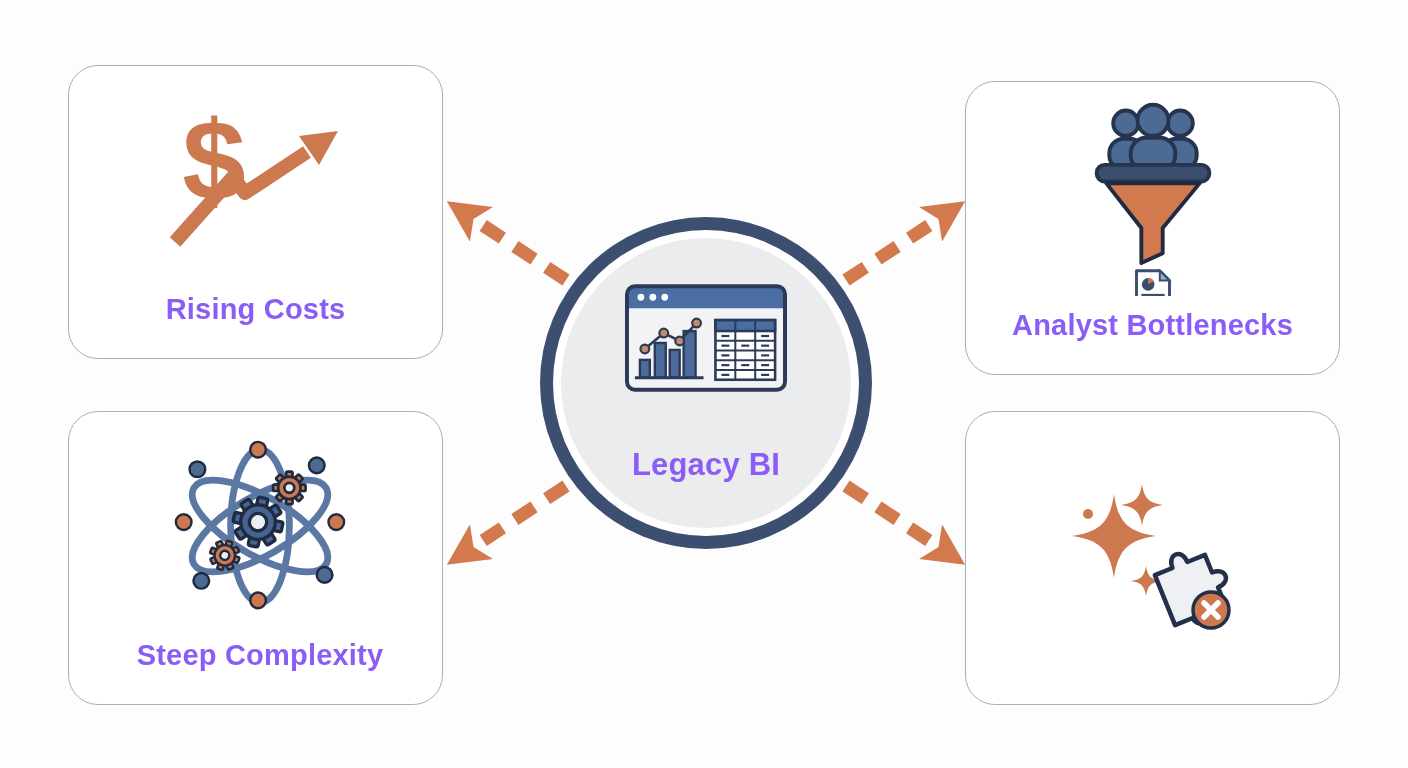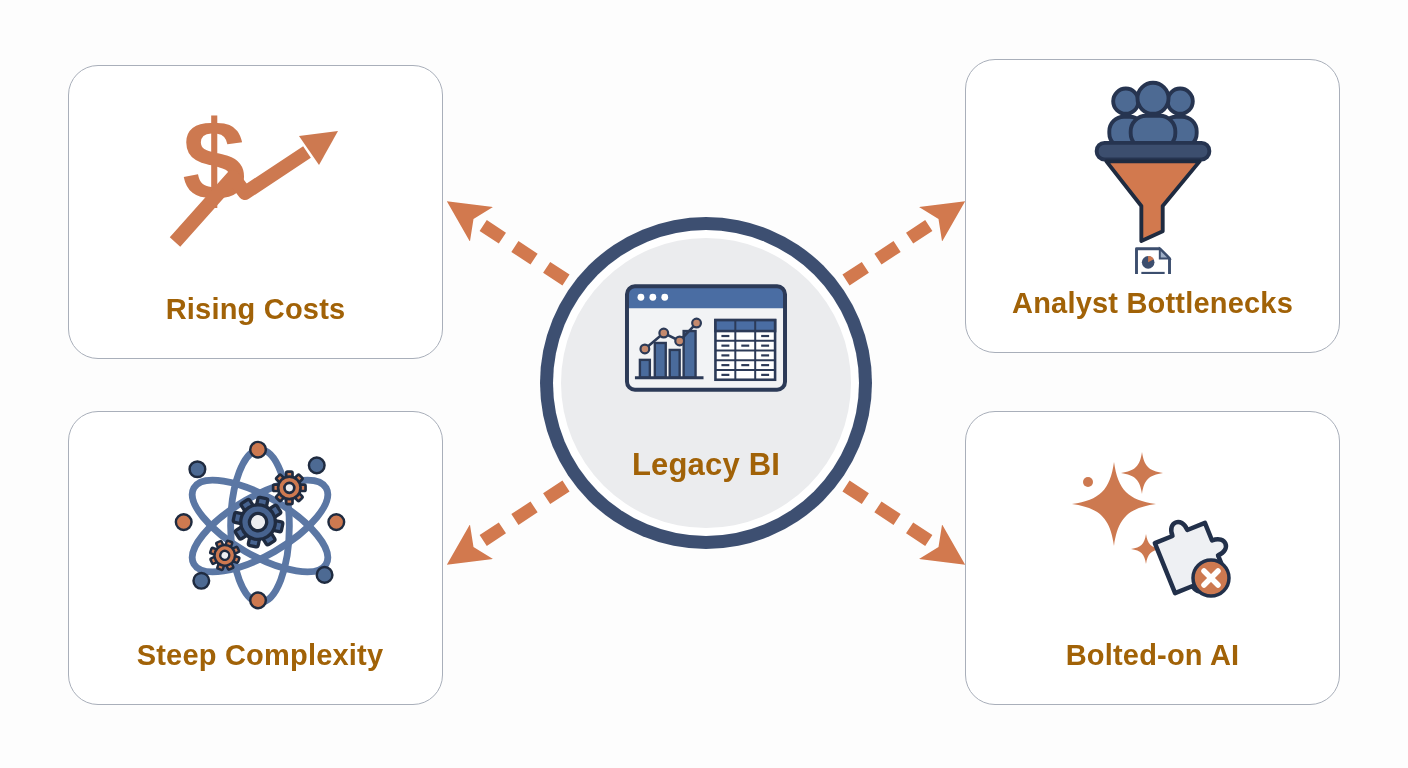--- a/index.html
+++ b/index.html
@@ -9,25 +9,25 @@
     font-family:"Liberation Sans", sans-serif;
   }
   .node {
     position:absolute; width:375px; height:294px;
     background:#ffffff; border:1.5px solid #a9afba; border-radius:30px;
     display:flex; flex-direction:column; align-items:center;
     box-sizing:border-box;
   }
   .node .icon-wrap { flex:1; display:flex; align-items:center; justify-content:center; width:100%; }
   .node .label, .center-label {
-    font-size:29px; font-weight:600; color:#a16207; letter-spacing:0.2px;
+    font-size:29px; font-weight:600; color:#8b5cf6; letter-spacing:0.2px;
     padding-bottom:32px; white-space:nowrap;
   }
   .node-tl { left:68px;  top:65px; }
-  .node-tr { left:965px; top:59px; }
+  .node-tr { left:965px; top:81px; }
   .node-bl { left:68px;  top:411px;padding-left:9px; }
   .node-br { left:965px; top:411px; }
 
   .arrow-layer { position:absolute; left:0; top:0; width:1408px; height:768px; pointer-events:none; }
 
   .center-circle {
     position:absolute; left:540px; top:217px; width:332px; height:332px;
     border-radius:50%; background:#3d4f71;
   }
   .center-circle .ring  { position:absolute; inset:13px; border-radius:50%; background:#ffffff; }
@@ -184,21 +184,20 @@
                    L 27,27 L 8,27 C 8,38 -8,38 -8,27 L -27,27 Z" fill="#eef0f3" stroke="#22304a" stroke-width="4.5" stroke-linejoin="round"></path>
         </g>
 
         <g>
           <circle cx="143" cy="132" r="18" fill="#cd7950" stroke="#22304a" stroke-width="3.5"></circle>
           <line x1="136" y1="125" x2="150" y2="139" stroke="#ffffff" stroke-width="5.5" stroke-linecap="round"></line>
           <line x1="150" y1="125" x2="136" y2="139" stroke="#ffffff" stroke-width="5.5" stroke-linecap="round"></line>
         </g>
       </svg>
     </div>
-    <div class="label">Bolted-on AI</div>
   </div>
 
   <div class="center-circle">
     <div class="ring"></div>
     <div class="inner">
       <svg width="164" height="110" viewBox="0 0 165 110">
 
         <rect x="3" y="3" width="159" height="104" rx="8" fill="#f2f3f5"></rect>
 
         <path d="M 11,3 H 154 A 8,8 0 0 1 162,11 V 25 H 3 V 11 A 8,8 0 0 1 11,3 Z" fill="#4a6da3"></path>

